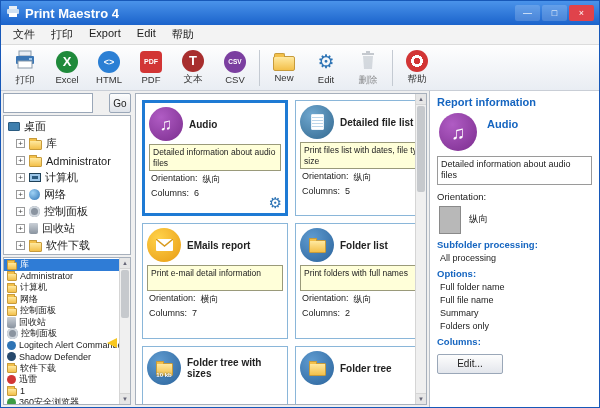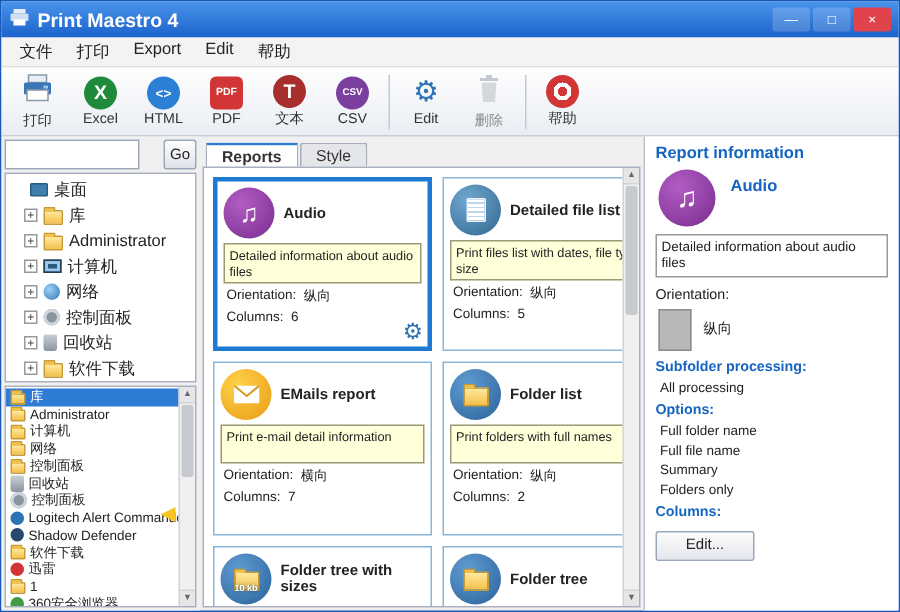--- a/index.html
+++ b/index.html
@@ -34,21 +34,21 @@
   .newf::before{content:"";position:absolute;top:-4px;left:0;width:9px;height:3px;background:#f3c04a;border:1px solid #c79b3b;border-bottom:none;border-radius:2px 2px 0 0}
   .helpic{width:22px;height:22px;border-radius:50%;background:radial-gradient(circle,#d23535 0 3px,#fff 3px 6px,#d23535 6px 11px)}
 
   
   .content{flex:1;display:flex;min-height:0}
   .sidebar{width:132px;flex:none;background:#f0f0f0;padding:2px;display:flex;flex-direction:column;min-height:0}
   .addr{display:flex;gap:16px;height:20px;flex:none;margin-bottom:2px}
   .addr input{flex:1;min-width:0;border:1px solid #9aa7b8;font-size:10px;padding:0 3px;font-family:inherit}
   .go{width:22px;background:linear-gradient(#fdfdfd,#dfe3ea);border:1px solid #9aa7b8;font-size:10px;display:flex;align-items:center;justify-content:center;border-radius:2px}
   .tree{background:#fff;border:1px solid #a7b0bc;height:140px;flex:none;overflow:hidden;padding:2px 0}
-  .trow{height:17px;display:flex;align-items:center;gap:4px;padding-left:16px;font-size:11px;white-space:nowrap}
+  .trow{height:17px;display:flex;align-items:center;gap:4px;padding-left:4px;font-size:11px;white-space:nowrap}
   .trow.child{padding-left:12px}
   .expander{width:9px;height:9px;flex:none;border:1px solid #999;background:#fff;font-size:8px;line-height:7px;text-align:center;color:#444}
   .list{background:#fff;border:1px solid #a7b0bc;flex:1;margin-top:2px;position:relative;overflow:hidden;padding:1px 0;min-height:0}
   .lrow{height:11.5px;display:flex;align-items:center;gap:3px;padding-left:3px;font-size:9px;white-space:nowrap}
   .lrow.selected{background:#2f7cd6;color:#fff}
 
   
   .folder{display:inline-block;width:13px;height:10px;flex:none;background:linear-gradient(#ffe9a0,#f3c04a);border:1px solid #c79b3b;border-radius:1px;position:relative;margin-top:2px}
   .folder::before{content:"";position:absolute;top:-3px;left:-1px;width:6px;height:2px;background:#f3c04a;border:1px solid #c79b3b;border-bottom:none;border-radius:1px 1px 0 0}
   .folder.mini{width:10px;height:8px}
@@ -160,20 +160,24 @@
     <div class="tbtn">
       <span class="badge textb">T</span>
       <span class="tlbl">文本</span>
     </div>
     <div class="tbtn">
       <span class="badge csv">CSV</span>
       <span class="tlbl">CSV</span>
     </div>
     <span class="tsep"></span>
     <div class="tbtn">
+      <span class="newf"></span>
+      <span class="tlbl">New</span>
+    </div>
+    <div class="tbtn">
       <span class="gearbtn">⚙</span>
       <span class="tlbl">Edit</span>
     </div>
     <div class="tbtn disabled">
       <span><svg width="20" height="22" viewBox="0 0 20 22">
             <rect x="8" y="2" width="4" height="2" fill="#9aa2ab"></rect>
             <rect x="4" y="4" width="12" height="2" fill="#9aa2ab"></rect>
             <path d="M5 7 h10 l-1 13 h-8 z" fill="#b9c0c8"></path>
           </svg></span>
       <span class="tlbl">删除</span>
@@ -291,24 +295,20 @@
         <span class="cursor-arrow"></span>
         <div class="vscroll">
           <div class="varrow">▲</div>
           <div class="vthumb"></div>
           <div class="varrow bottom">▼</div>
         </div>
       </div>
     </div>
 
     <div class="main">
-      <div class="tabs">
-        <span class="tab active">Reports</span>
-        <span class="tab">Style</span>
-      </div>
       <div class="cards-panel">
         <div class="cards">
 
           <div class="card selected">
             <div class="card-head">
               <span class="cicon purple">
                   <span class="glyph">♫</span>
                 </span>
               <span class="ctitle">Audio</span>
             </div>

